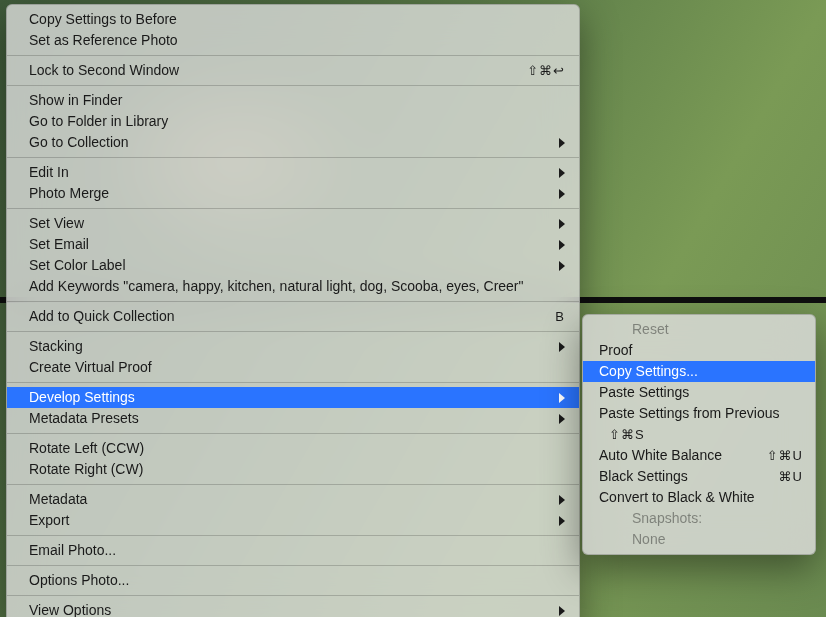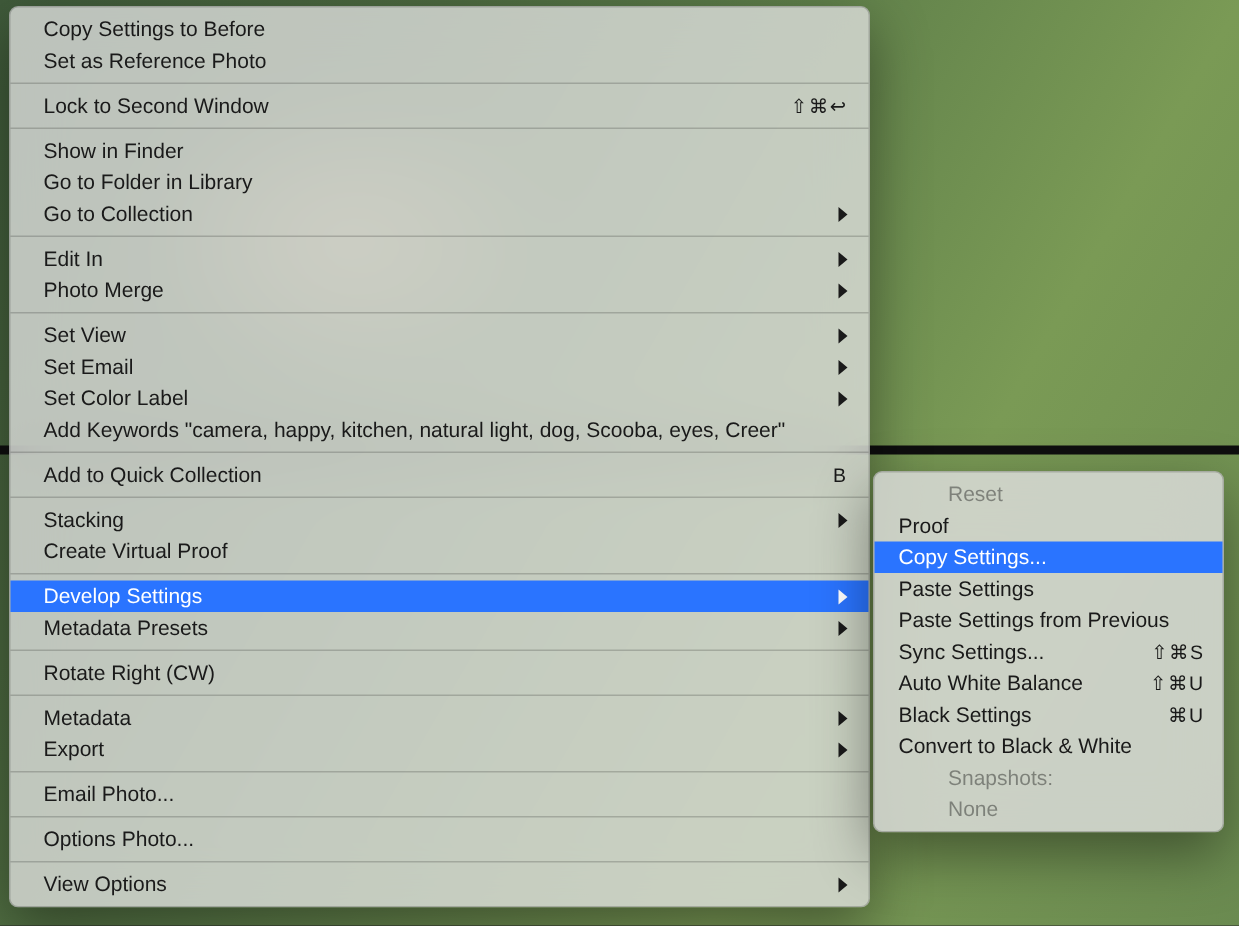--- a/index.html
+++ b/index.html
@@ -173,20 +173,23 @@
   <div class="item highlight">
     <span class="label">Develop Settings</span>
     <span class="arrow"></span>
   </div>
   <div class="item">
     <span class="label">Metadata Presets</span>
     <span class="arrow"></span>
   </div>
   <div class="sep"></div>
   <div class="item">
+    <span class="label">Rotate Left (CCW)</span>
+  </div>
+  <div class="item">
     <span class="label">Rotate Right (CW)</span>
   </div>
   <div class="sep"></div>
   <div class="item">
     <span class="label">Metadata</span>
     <span class="arrow"></span>
   </div>
   <div class="item">
     <span class="label">Export</span>
     <span class="arrow"></span>
@@ -218,21 +221,20 @@
   <div class="item highlight">
     <span class="label">Copy Settings...</span>
   </div>
   <div class="item">
     <span class="label">Paste Settings</span>
   </div>
   <div class="item">
     <span class="label">Paste Settings from Previous</span>
   </div>
   <div class="item">
-    <span class="label">Sync Settings...</span>
     <span class="shortcut">⇧⌘S</span>
   </div>
   <div class="sep"></div>
   <div class="item">
     <span class="label">Auto White Balance</span>
     <span class="shortcut">⇧⌘U</span>
   </div>
   <div class="item">
     <span class="label">Black Settings</span>
     <span class="shortcut">⌘U</span>

